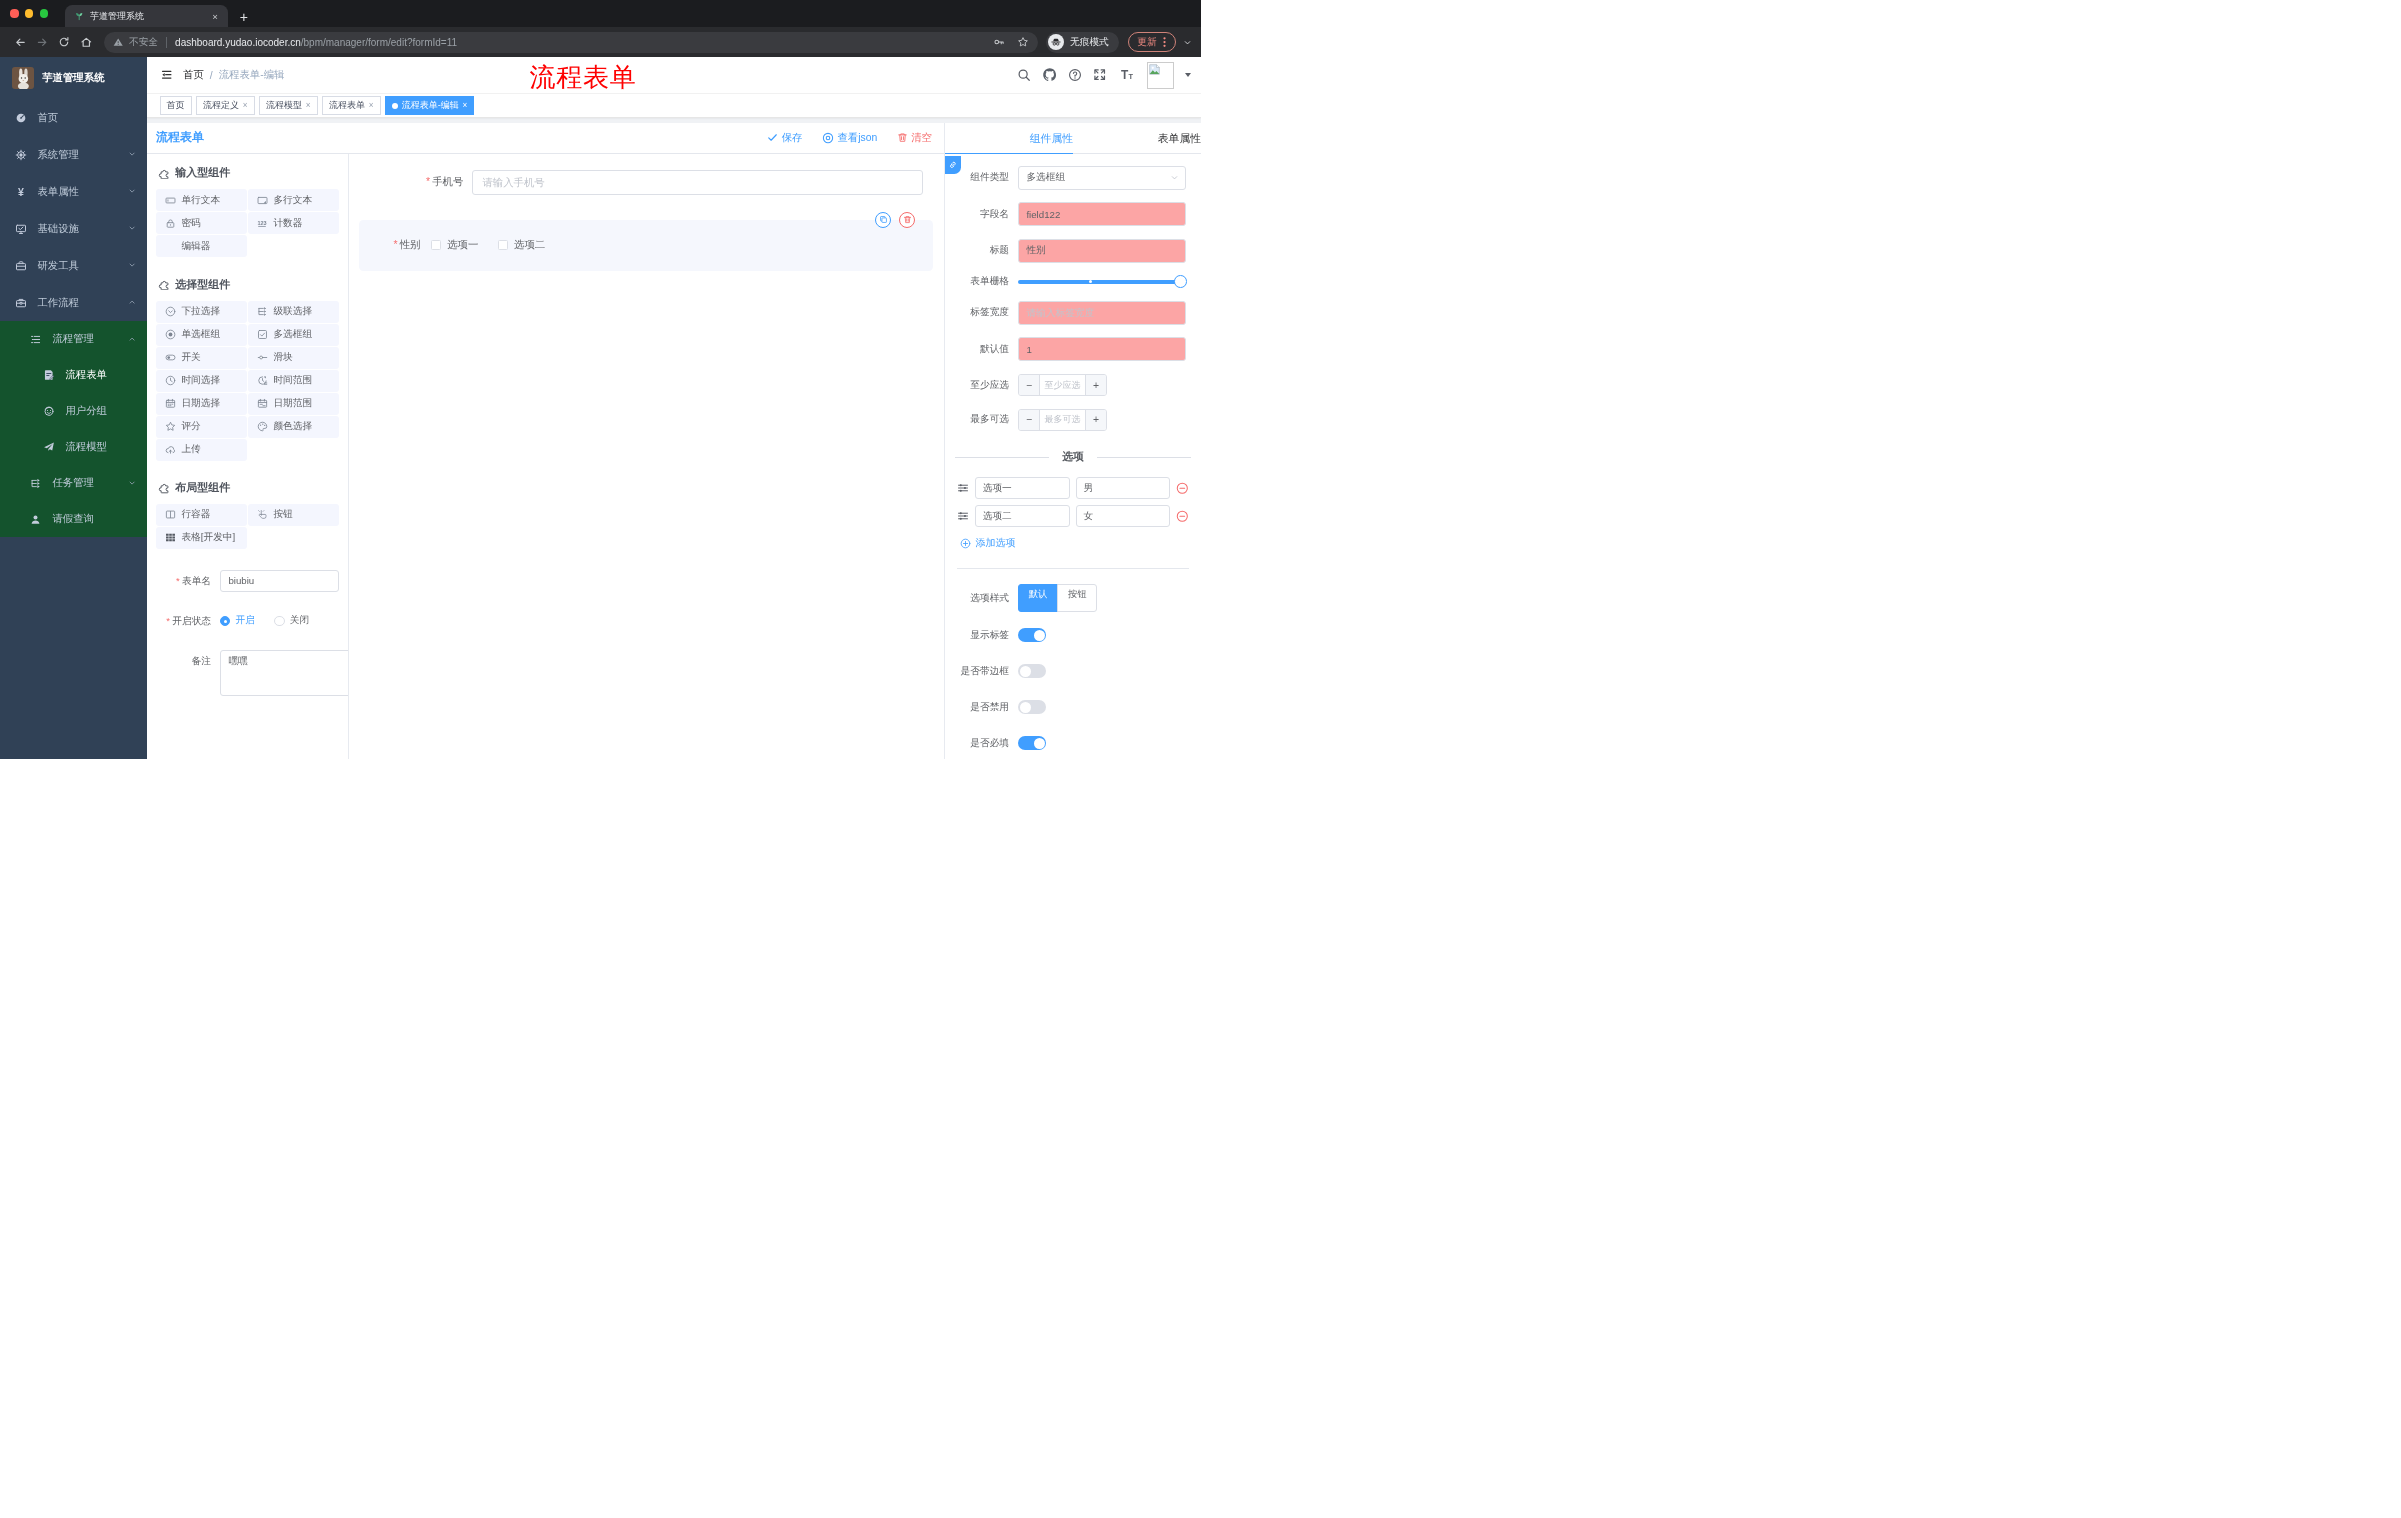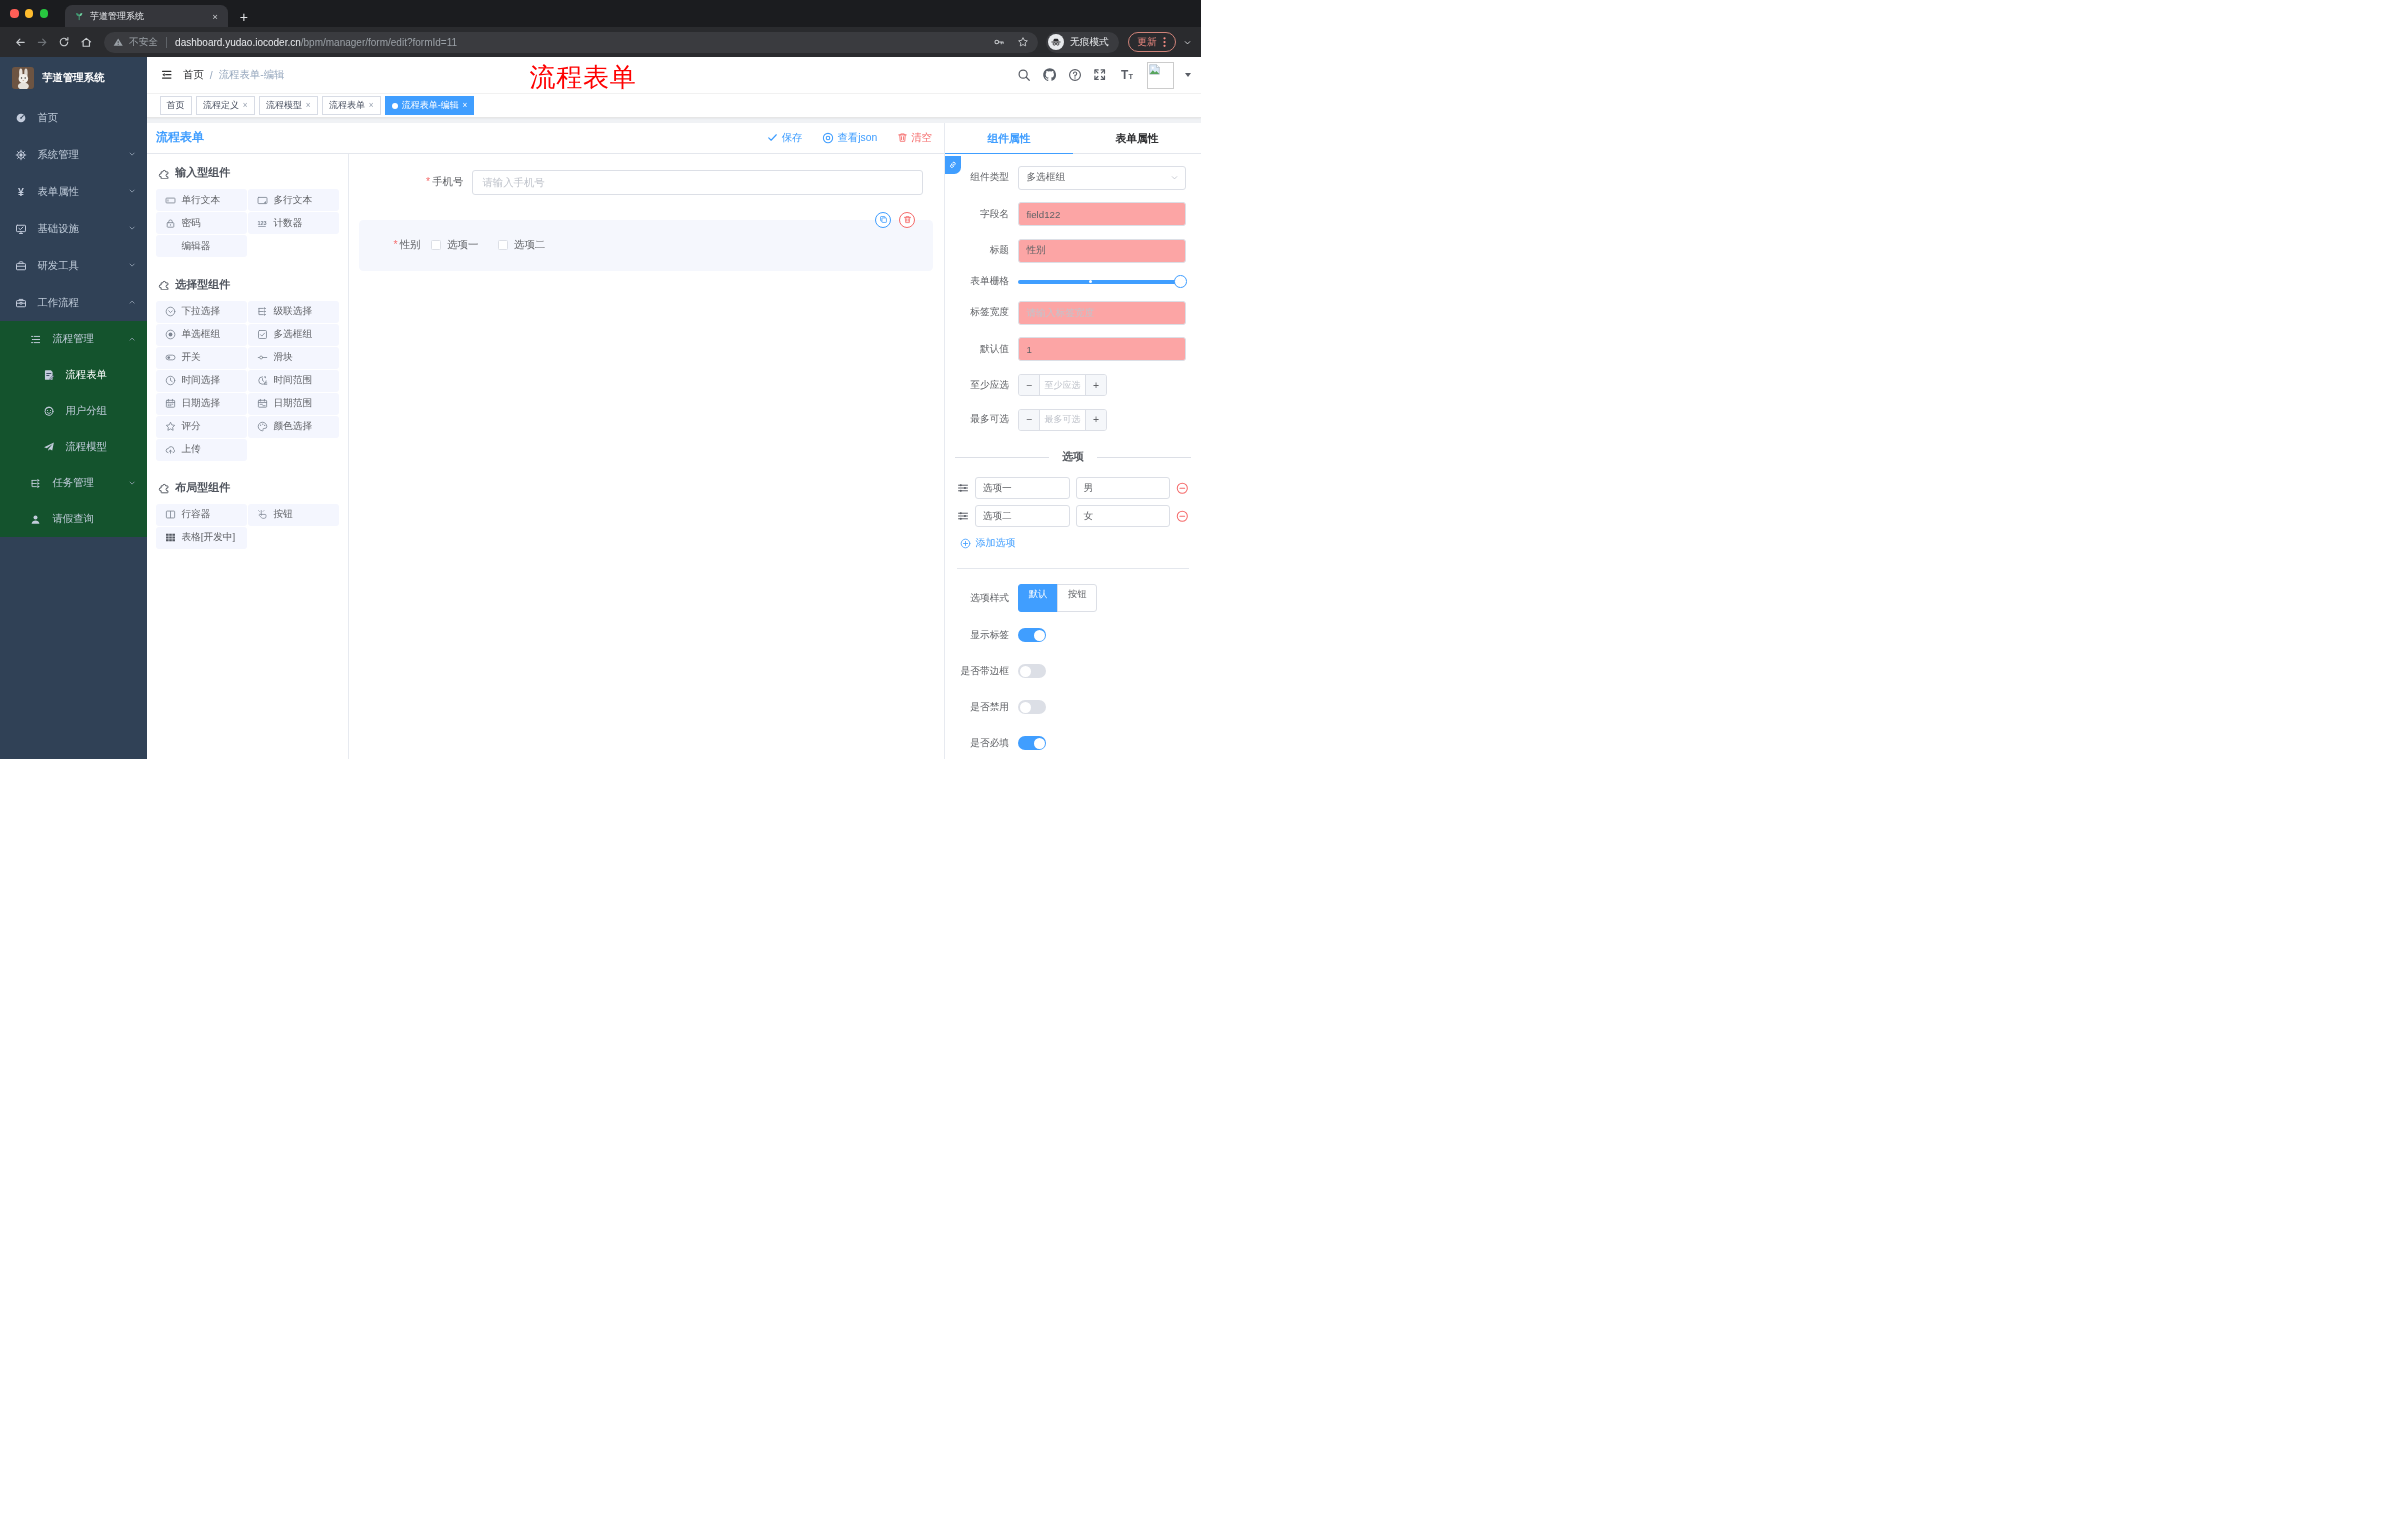--- a/index.html
+++ b/index.html
@@ -106,21 +106,21 @@
   .cbgroup{display:flex;gap:19.3px}
   .cbx{display:flex;align-items:center;gap:6px;color:#606266;font-size:10.4px}
   .cbox{width:10.4px;height:10.4px;border:0.7px solid #dcdfe6;border-radius:1.5px;background:#fff}
   .fbtn{width:16.3px;height:16.3px;border-radius:50%;background:#fff;display:flex;align-items:center;justify-content:center;position:absolute;top:-8.2px;cursor:pointer}
   .fbtn.copy{right:42px;border:0.7px solid #409EFF;color:#409EFF}
   .fbtn.del{right:18px;border:0.7px solid #F56C6C;color:#F56C6C}
 
   
   .rpanel{width:257px;background:#fff;border-left:0.7px solid #e7eaf0;position:relative;overflow:hidden;flex:none}
   .ptabs{height:31px;display:flex;position:relative;border-bottom:1.5px solid #e4e7ed}
-  .ptab{flex:1;text-align:center;line-height:30px;font-size:10.8px;color:#303133;font-weight:700;cursor:pointer}
+  .ptab{flex:1;text-align:right;line-height:30px;font-size:10.8px;color:#303133;font-weight:400;cursor:pointer}
   .ptab.on{color:#409EFF}
   .pbar{position:absolute;left:0;bottom:-1.5px;width:50%;height:1.5px;background:#409EFF}
   .rtag{position:absolute;left:0;top:33px;width:16.3px;height:18.6px;background:#409EFF;border-radius:0 0 6.7px 0;color:#fff;display:flex;align-items:center;justify-content:center;z-index:3;cursor:pointer}
   .pbody{padding-top:12px}
   .prow{display:flex;align-items:center;margin-bottom:12.6px;padding-right:15px}
   .plabel{width:64px;flex:none;text-align:right;color:#606266;margin-right:9px;font-size:9.7px;white-space:nowrap}
   .pinput{flex:1;height:24px;border:0.7px solid #dcdfe6;border-radius:3px;padding:0 7.4px;font-size:9.7px;color:#606266;min-width:0;outline:none;background:#fca5a5}
   .fsel{flex:1;height:24px;border:0.7px solid #dcdfe6;border-radius:3px;padding:0 6px 0 7.4px;display:flex;align-items:center;color:#606266;cursor:pointer;background:#fff;min-width:0}
   .fsel span{flex:1}
   .srun{flex:1;height:4.5px;border-radius:2.2px;background:#409EFF;position:relative;margin-right:6px}
@@ -769,20 +769,46 @@
                         <rect x="10.7" y="6.5" width="3.8" height="3"></rect>
                         <rect x="1.5" y="10.5" width="3.8" height="3"></rect>
                         <rect x="6.1" y="10.5" width="3.8" height="3"></rect>
                         <rect x="10.7" y="10.5" width="3.8" height="3"></rect>
                       </svg>
                     </span>
                   <span>表格[开发中]</span>
                 </div>
               </div>
 
+              <div class="lform">
+                <div class="lrow mid">
+                  <span class="llabel req">表单名</span>
+                  <input class="linput" value="biubiu" style="">
+                </div>
+                <div class="lrow mid">
+                  <span class="llabel req">开启状态</span>
+                  <div class="radios">
+                    <span class="radio sel">
+                      <span class="rdot"></span>
+                      <span>开启</span>
+                    </span>
+                    <span class="radio">
+                      <span class="rdot"></span>
+                      <span>关闭</span>
+                    </span>
+                  </div>
+                </div>
+                <div class="lrow">
+                  <span class="llabel">备注</span>
+                  <span class="gripwrap">
+                    <textarea class="ltext" style="">嘿嘿</textarea>
+
+                  </span>
+                </div>
+              </div>
             </div>
 
             <div class="canvas">
               <div class="crow">
                 <span class="clabel"><span class="req"></span><span>手机号</span></span>
                 <input class="cinput" placeholder="请输入手机号" style="">
               </div>
 
               <div class="gblock">
                 <span class="fbtn copy">

